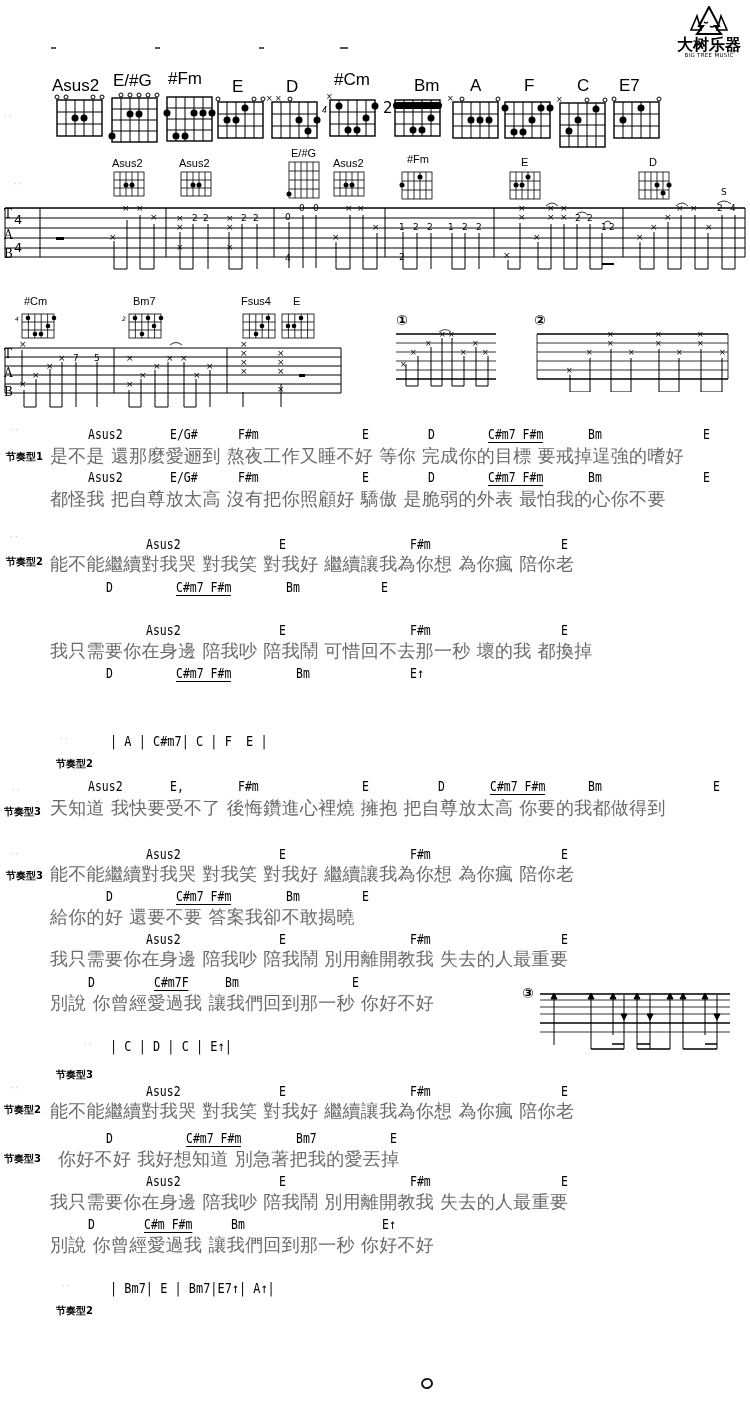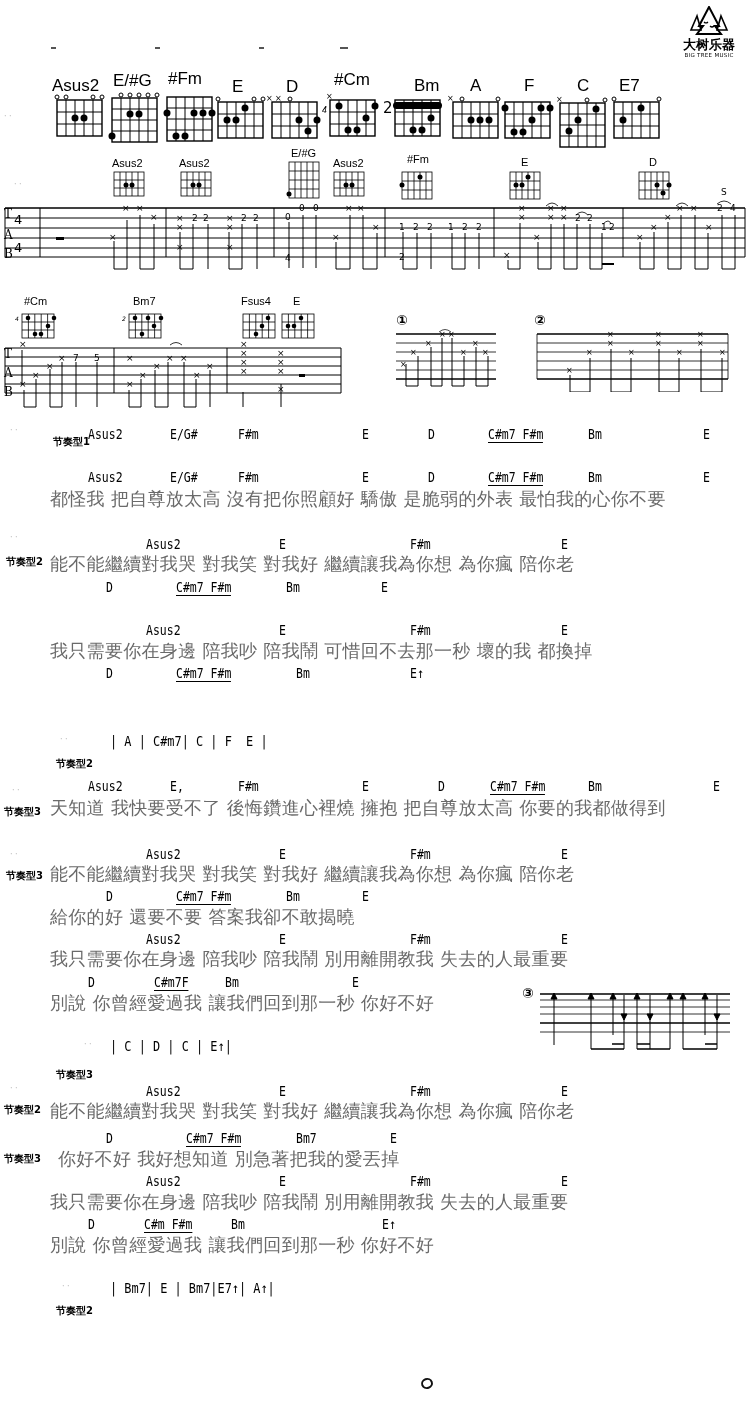--- a/index.html
+++ b/index.html
@@ -1,20 +1,20 @@
 <!DOCTYPE html>
 <html><head>
 <meta charset="utf-8">
 <style>
   html,body{margin:0;padding:0;background:#fff;}
   body{width:750px;height:1403px;position:relative;overflow:hidden;font-family:"DejaVu Sans",sans-serif;color:#000;}
   .abs{position:absolute;}
   .logo{left:672px;top:6px;width:74px;height:62px;text-align:center;}
   .logo svg{display:block;margin:0 auto;}
-  .logo .cn{font-size:13px;font-weight:bold;line-height:14px;letter-spacing:0px;}
+  .logo .cn{font-size:16px;font-weight:bold;line-height:14px;letter-spacing:0px;}
   .logo .en{font-size:5.5px;line-height:7px;letter-spacing:0.3px;}
   .dash{height:2px;background:#555;}
   .chordname{font-family:"Liberation Sans",sans-serif;font-size:17px;line-height:18px;white-space:nowrap;}
   .cd-name-sm{font-family:"Liberation Sans",sans-serif;font-size:11px;line-height:12px;white-space:nowrap;}
   .lyric{font-family:"DejaVu Sans",sans-serif;font-size:18px;color:#6a6a6a;white-space:nowrap;letter-spacing:0.3px;line-height:22px;}
   .crd{font-family:"DejaVu Sans Mono",monospace;font-size:14px;white-space:nowrap;line-height:16px;transform:scaleX(0.82);transform-origin:left;}
   .ul{border-bottom:1.5px solid #000;}
   .rtype{font-size:10px;font-weight:bold;white-space:nowrap;}
   .faint{font-size:8px;color:#bbb;white-space:nowrap;}
   .circ{font-size:14px;font-weight:bold;}
@@ -499,29 +499,30 @@
         <text x="185" y="43">×</text>
       </g>
     <g stroke="#000" fill="none">
         <path d="M36 63V80H56V46M77 37V80H97V46M125 37V80H145V46M167 37V80H188V46"></path>
       </g>
   </svg>
 </div>
 
 <div class="abs" style="left:0;top:420px;width:750px;height:100px;">
   <span class="abs faint" style="left:10px;top:6px;">· ·</span>
-  <div class="abs rtype" style="left:6px;top:15px;margin-left:47px;">节奏型1</div>
+  <div class="abs rtype" style="left:6px;top:30px;">节奏型1</div>
   <div class="abs crd" style="left:88px;top:6px;">Asus2</div>
   <div class="abs crd" style="left:170px;top:6px;">E/G#</div>
   <div class="abs crd" style="left:238px;top:6px;">F#m</div>
   <div class="abs crd" style="left:362px;top:6px;">E</div>
   <div class="abs crd" style="left:428px;top:6px;">D</div>
   <div class="abs crd ul" style="left:488px;top:6px;">C#m7 F#m</div>
   <div class="abs crd" style="left:588px;top:6px;">Bm</div>
   <div class="abs crd" style="left:703px;top:6px;">E</div>
+  <div class="abs lyric" style="left:50px;top:25px;">是不是 還那麼愛逦到 熬夜工作又睡不好 等你 完成你的目標 要戒掉逞強的嗜好</div>
 
   <div class="abs crd" style="left:88px;top:49px;">Asus2</div>
   <div class="abs crd" style="left:170px;top:49px;">E/G#</div>
   <div class="abs crd" style="left:238px;top:49px;">F#m</div>
   <div class="abs crd" style="left:362px;top:49px;">E</div>
   <div class="abs crd" style="left:428px;top:49px;">D</div>
   <div class="abs crd ul" style="left:488px;top:49px;">C#m7 F#m</div>
   <div class="abs crd" style="left:588px;top:49px;">Bm</div>
   <div class="abs crd" style="left:703px;top:49px;">E</div>
   <div class="abs lyric" style="left:50px;top:68px;">都怪我 把自尊放太高 沒有把你照顧好  驕傲 是脆弱的外表 最怕我的心你不要</div>

